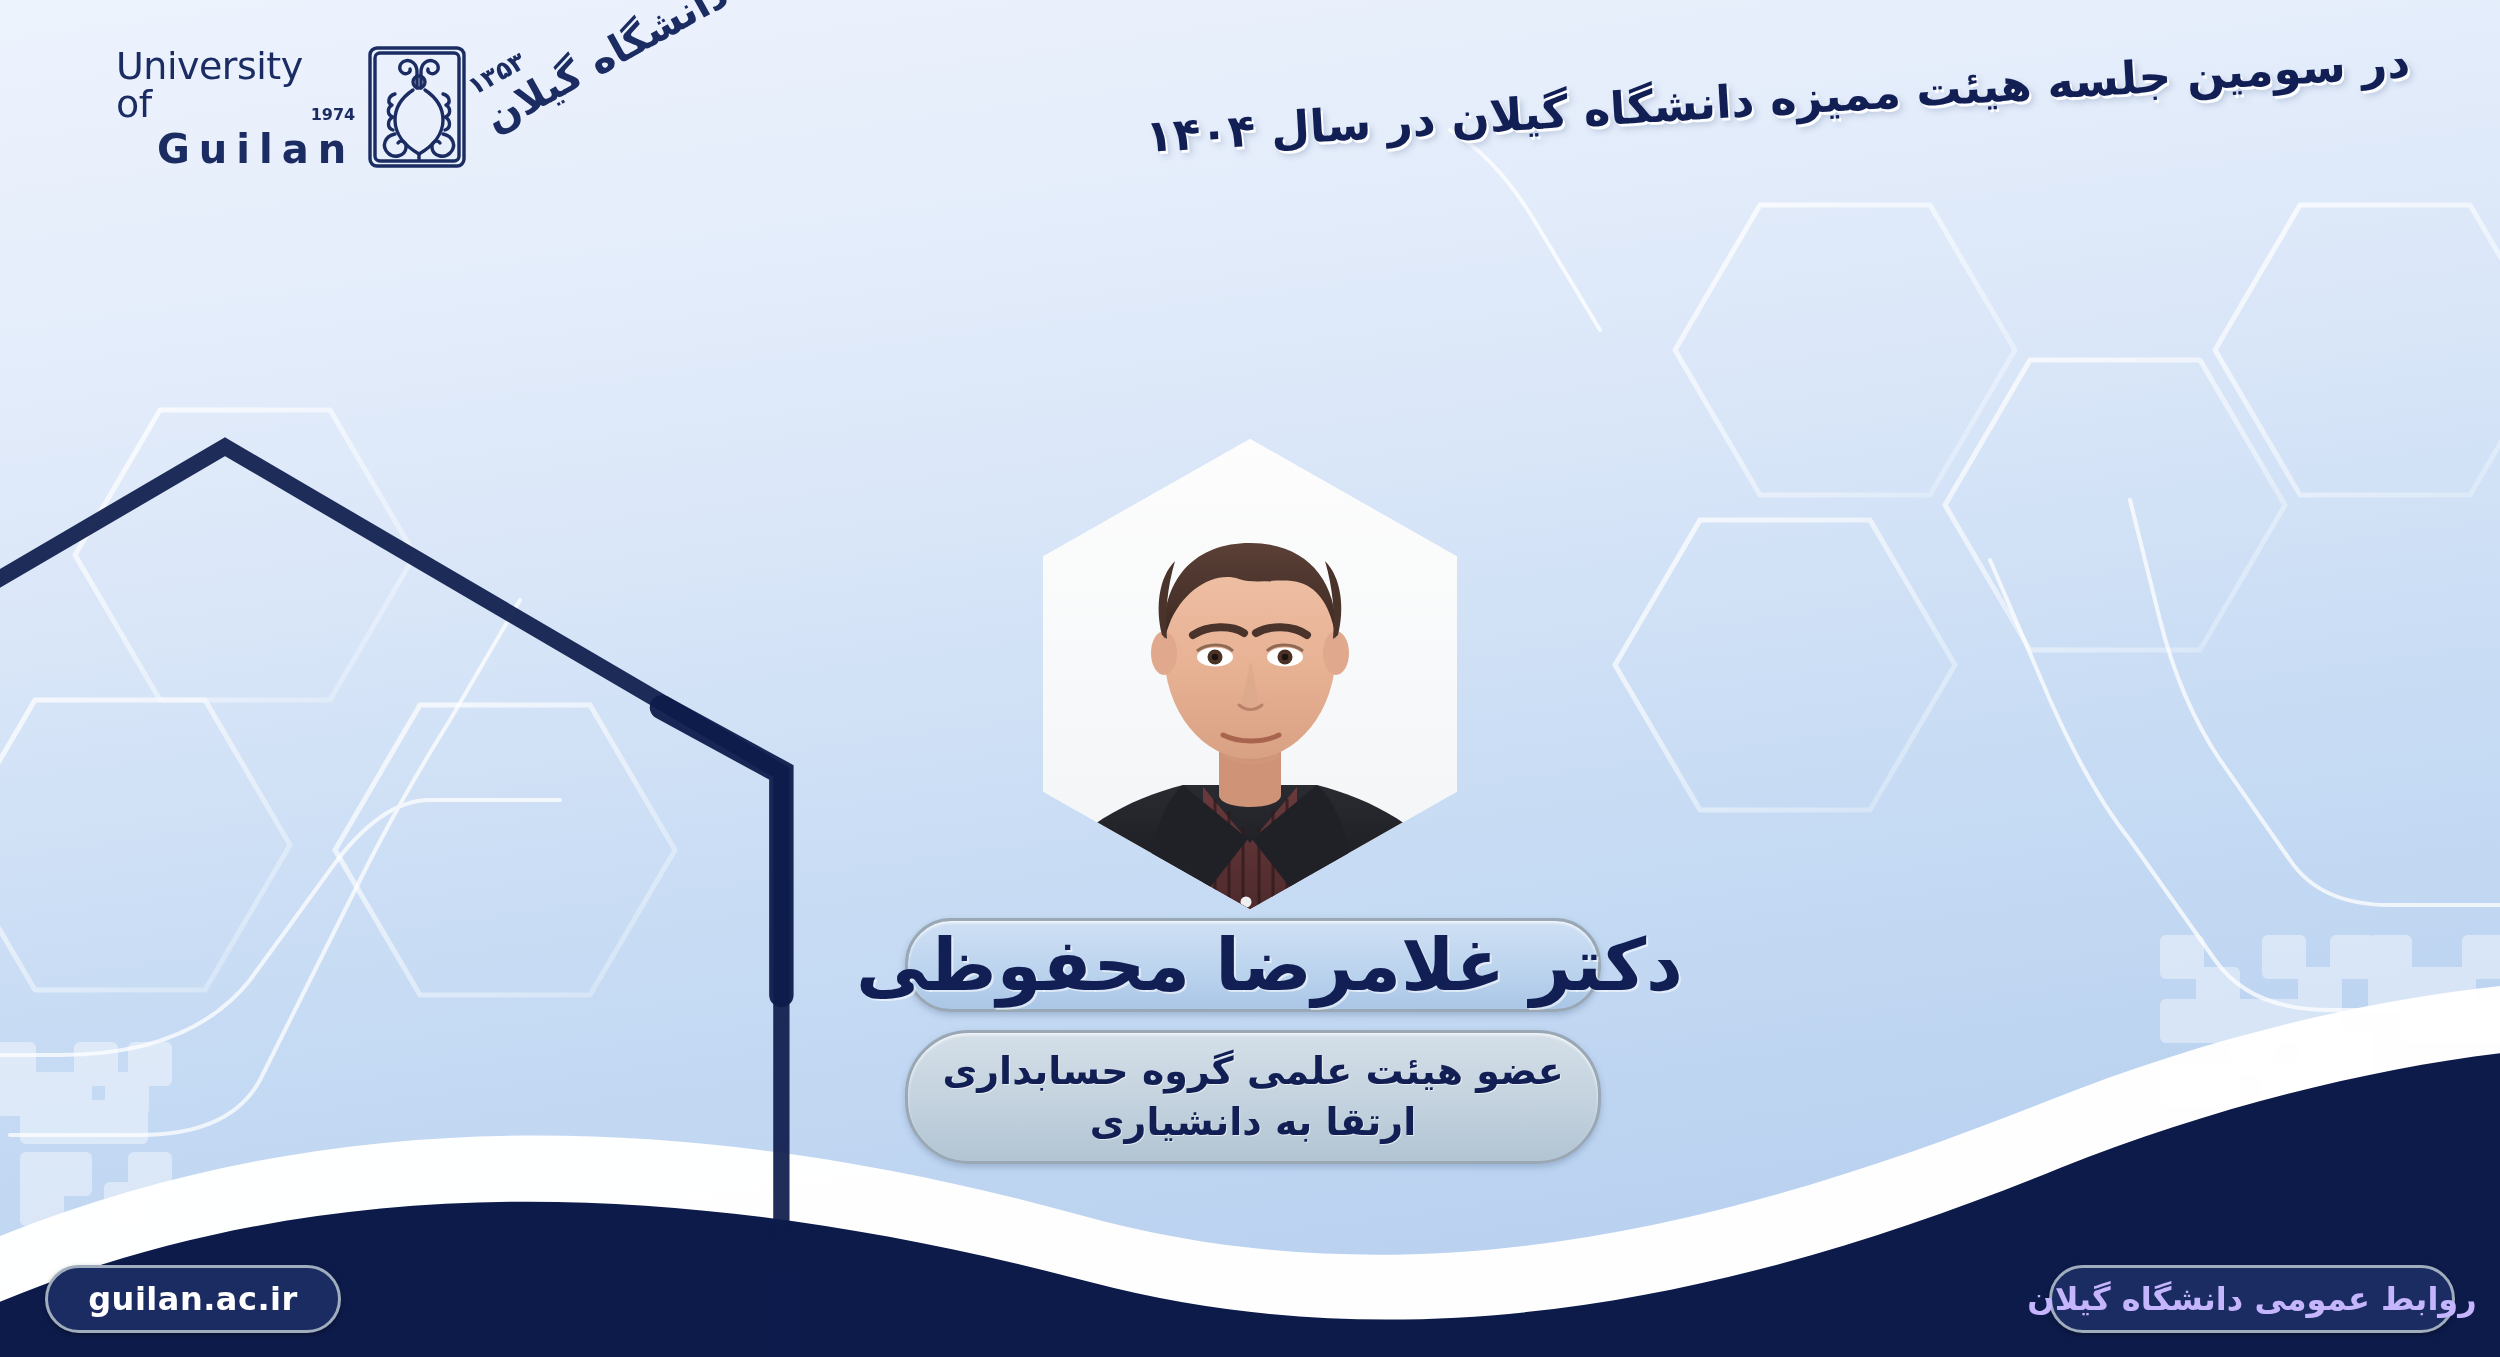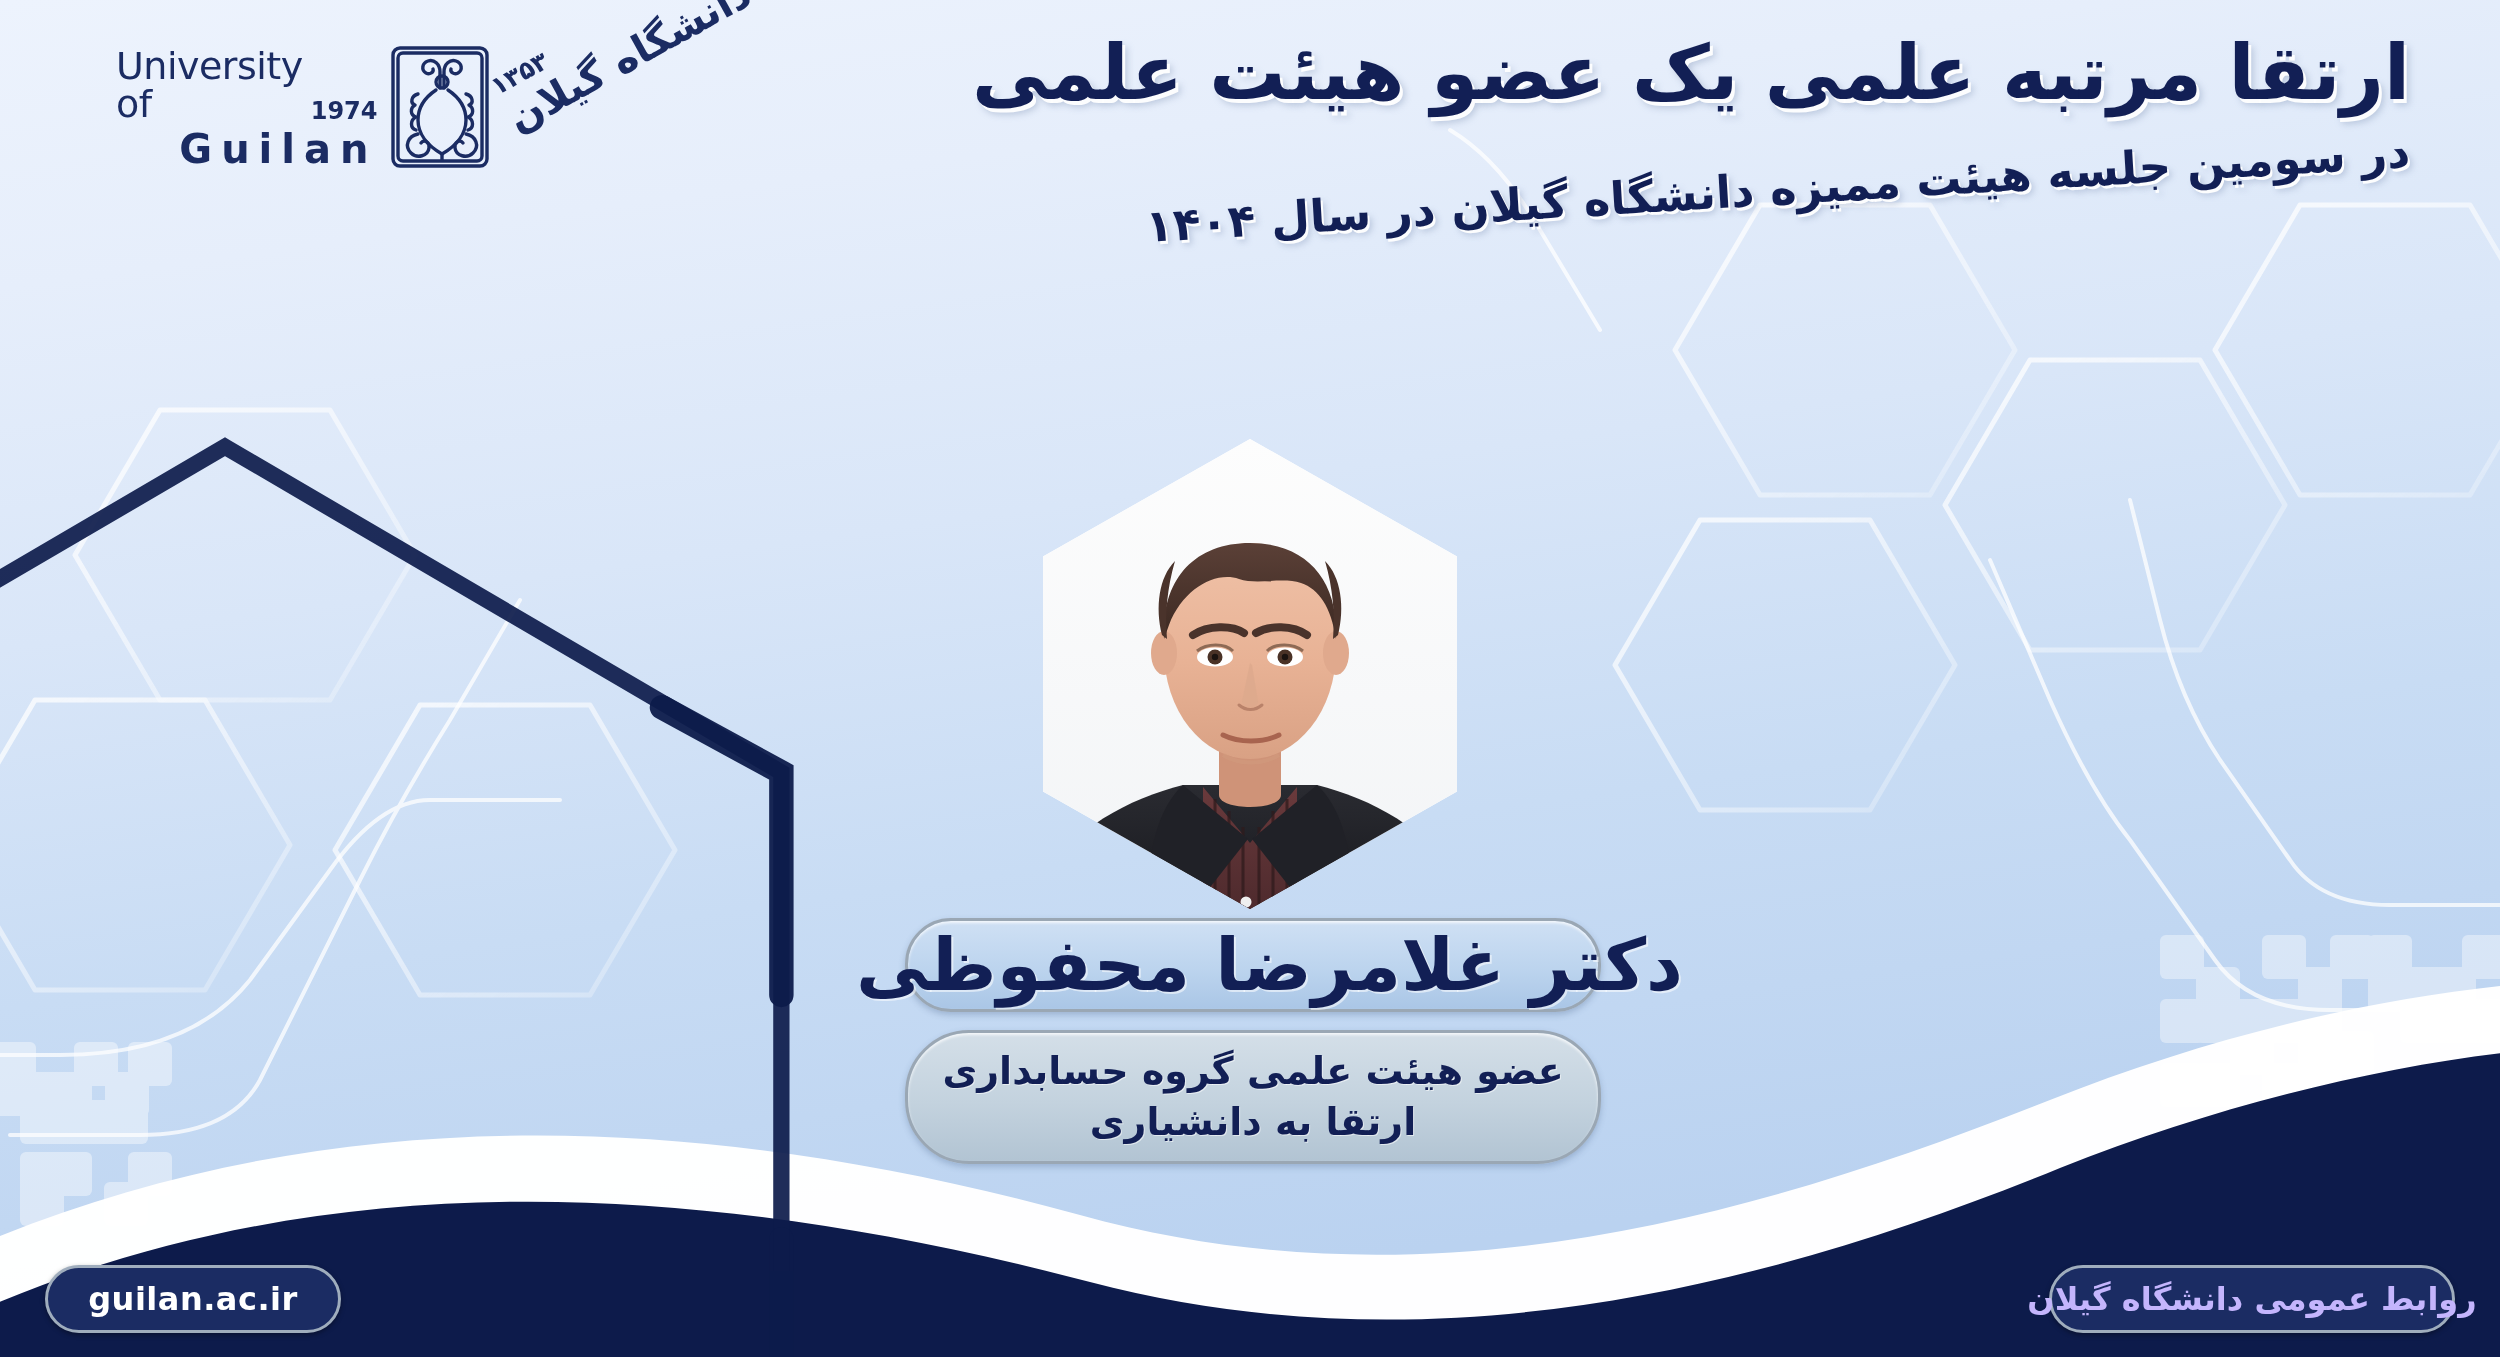--- a/index.html
+++ b/index.html
@@ -25,21 +25,21 @@
     display:flex;align-items:center;justify-content:flex-start;
     direction:ltr;
   }
   #logo .en{
     display:flex;flex-direction:column;align-items:flex-end;
     line-height:1.0;color:#1b2c63;margin-right:6px;
   }
   #logo .en .row1{
     display:flex;align-items:flex-end;gap:8px;
   }
-  #logo .en .year{font-size:24px;font-weight:bold;letter-spacing:0px;}
+  #logo .en .year{font-size:16px;font-weight:bold;letter-spacing:0px;}
   #logo .en .uni{font-size:38px;font-weight:400;letter-spacing:-0.5px;margin-left:46px;}
   #logo .en .guilan{font-size:40px;font-weight:bold;letter-spacing:9px;margin-top:6px;}
   #logo .mark{width:116px;height:132px;flex:0 0 auto;}
   #logo .fa{
     display:flex;flex-direction:column;align-items:flex-start;
     color:#1b2c63;margin-left:4px;
     transform:rotate(-29deg);
     transform-origin:left center;
   }
   #logo .fa .fyear{font-size:25px;font-weight:bold;direction:rtl;}
@@ -254,21 +254,20 @@
       </g>
     </svg>
 
     <div class="fa">
       <span class="fyear">۱۳۵۳</span>
       <span class="fname">دانشگاه گیلان</span>
     </div>
   </div>
 
   <div id="title-block">
-    <div id="main-title">ارتقا مرتبه علمی یک عضو هیئت علمی</div>
     <div id="sub-title">در سومین جلسه هیئت ممیزه دانشگاه گیلان در سال ۱۴۰۴</div>
   </div>
 
   <div id="portrait-wrap">
 
     <svg class="layer" viewBox="0 0 450 500">
       <g fill="none" stroke="#0d1b4b" stroke-width="6" stroke-linecap="round">
         <path d="M225 8 L430 128 L430 372 L225 492 L20 372 L20 128 Z" opacity="0.92"></path>
       </g>
       <g fill="none" stroke="#0d1b4b" stroke-width="9" stroke-linecap="round" opacity="0.95">

